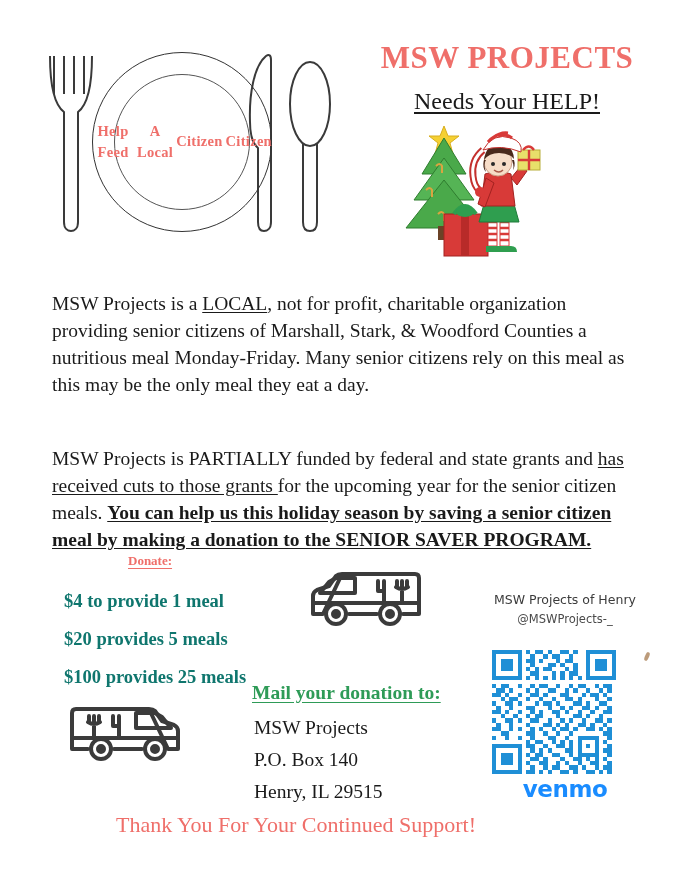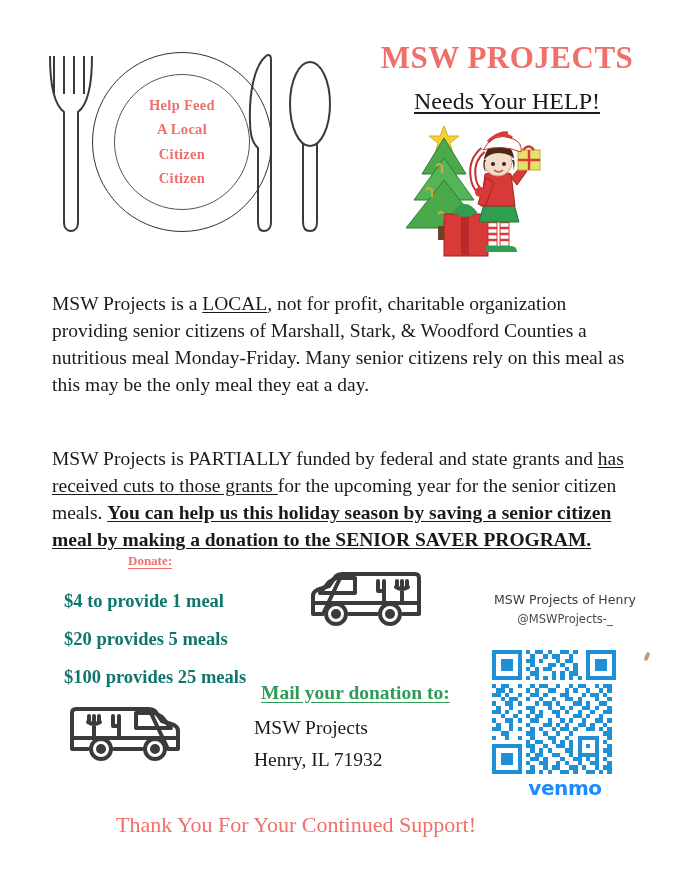--- a/index.html
+++ b/index.html
@@ -55,21 +55,21 @@
     top: 22px;
     right: 22px;
     bottom: 22px;
     border: 1.1px solid #555;
     border-radius: 50%;
   }
   .plate-text {
     position: absolute;
     inset: 0;
     display: flex;
-    flex-direction: column;
+    flex-direction: row;
     align-items: center;
     justify-content: center;
     gap: 3px;
     color: #ef6f6a;
     font-weight: bold;
     font-size: 14.5px;
     letter-spacing: .3px;
     line-height: 1.45;
     text-align: center;
   }
@@ -173,40 +173,40 @@
     height: 124px;
   }
   .venmo-mark {
     position: absolute;
     left: 470px;
     top: 776px;
     width: 190px;
     text-align: center;
     font-family: "DejaVu Sans", "Liberation Sans", sans-serif;
     font-weight: bold;
-    font-size: 20px;
+    font-size: 23px;
     color: #1a8cff;
     letter-spacing: -.4px;
   }
   .smudge {
     position: absolute;
     left: 645px;
     top: 652px;
     width: 4px;
     height: 9px;
     background: #b08a63;
     transform: rotate(22deg);
     border-radius: 40%;
     opacity: .85;
   }
 
   
   .mail-head {
     position: absolute;
-    left: 261px;
+    left: 252px;
     top: 682px;
     font-weight: bold;
     font-size: 19.5px;
     color: #2e9b57;
     text-decoration: underline;
     text-underline-offset: 3px;
   }
   .mail-lines {
     position: absolute;
     left: 254px;
@@ -604,18 +604,19 @@
         <rect x="27" y="28" width="1" height="1"></rect>
     </g>
   </svg>
 
   <div class="venmo-mark">venmo</div>
   <div class="smudge"></div>
 
   <div class="mail-head">Mail your donation to:</div>
   <div class="mail-lines">
     <div>MSW Projects</div>
-    <div>Henry, IL 71932</div>
+    <div>P.O. Box 140</div>
+    <div>Henry, IL 29515</div>
   </div>
 
   <div class="thanks">Thank You For Your Continued Support!</div>
 
 </div>
 
 </body></html>

